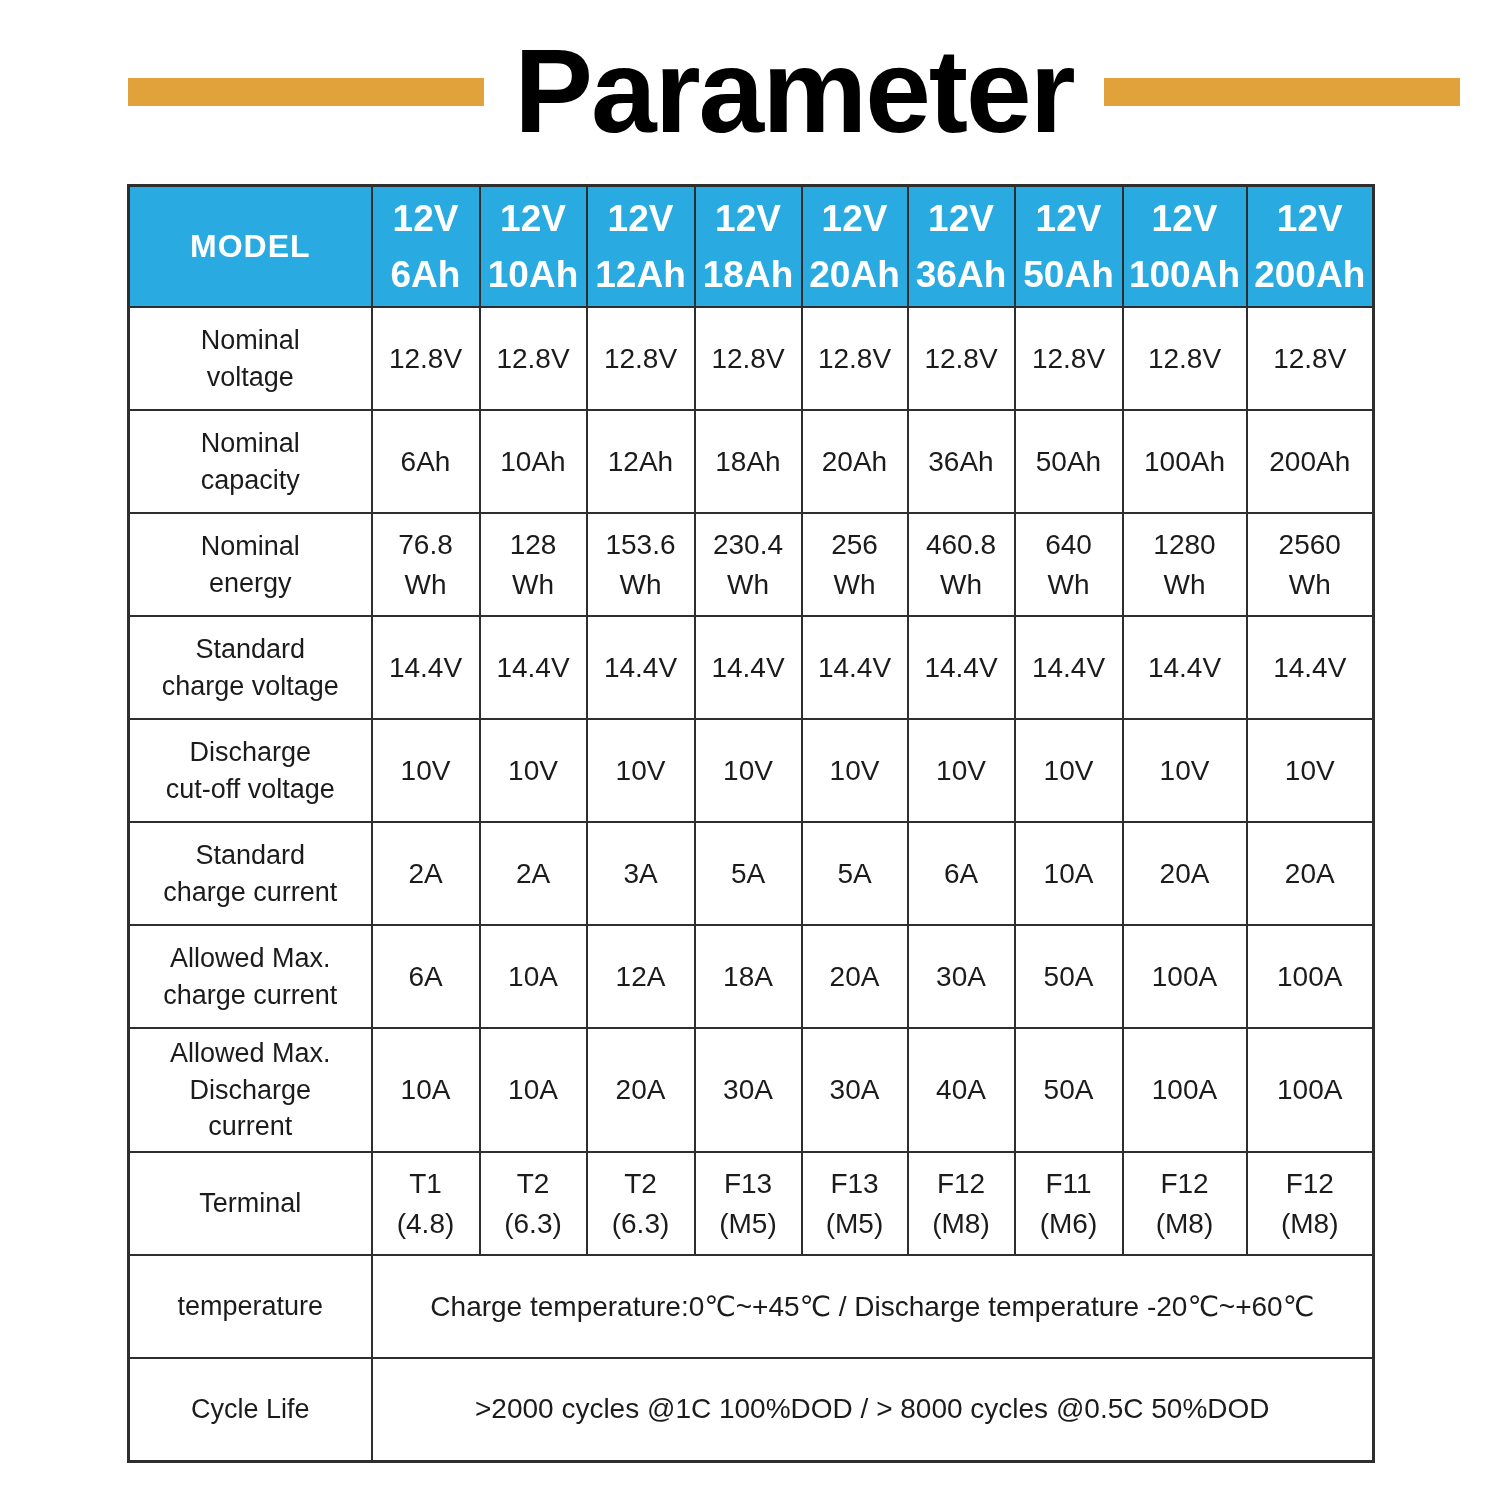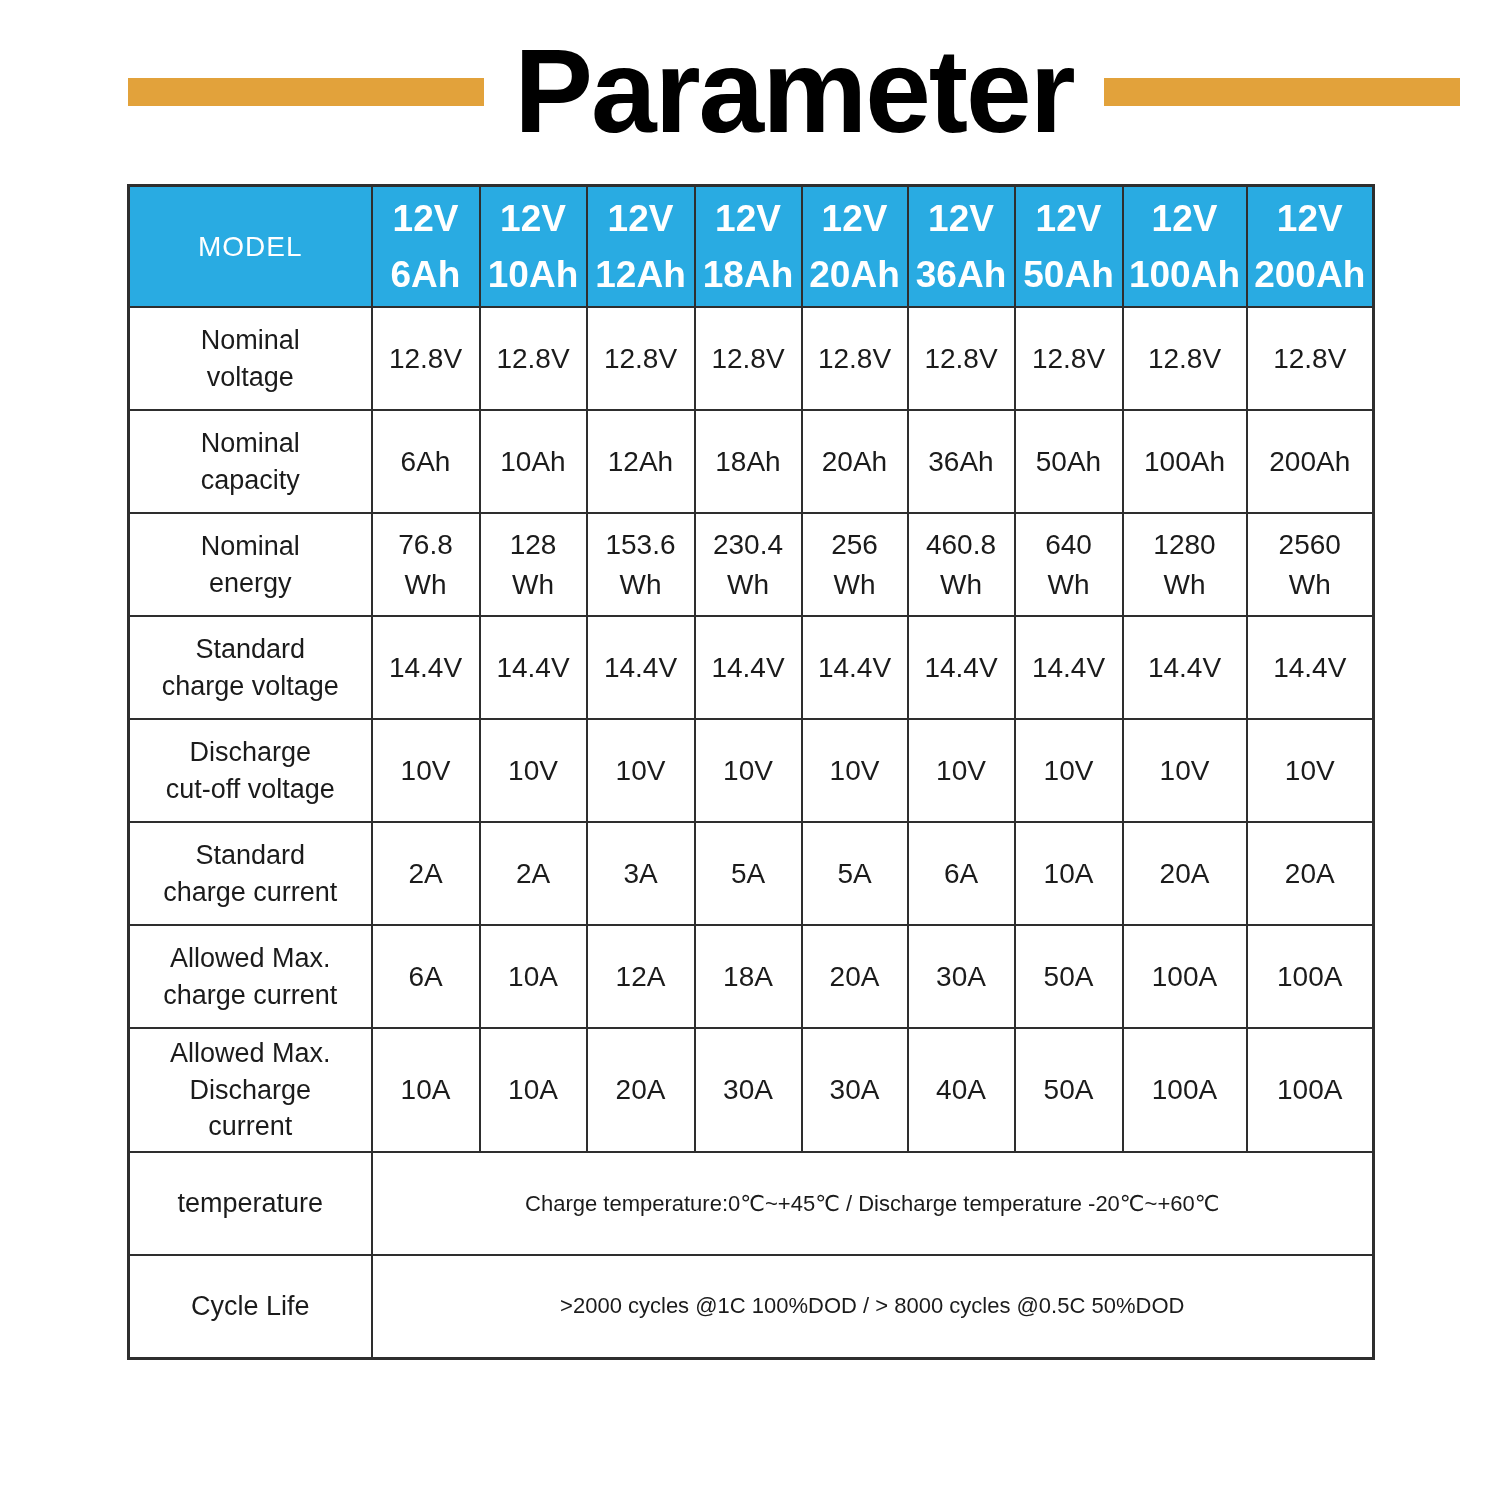--- a/index.html
+++ b/index.html
@@ -51,41 +51,41 @@
     vertical-align:middle;
     padding:4px 2px;
     white-space:pre-line;
   }
   thead tr{height:110px;}
   tbody tr{height:103px;}
   tbody tr:nth-child(8){height:124px;}
   .model-label-cell{
     background:var(--header-bg);
     color:var(--header-text);
-    font-size:28px;
-    font-weight:normal;
+    font-size:32px;
+    font-weight:bold;
     letter-spacing:1px;
   }
   .model-cell{
     background:var(--header-bg);
     color:var(--header-text);
     font-size:37px;
     font-weight:bold;
     line-height:1.5;
   }
   .label-cell{
     font-size:27px;
     line-height:1.35;
   }
   .value-cell{
     font-size:28px;
     line-height:1.4;
   }
   .merged-cell{
-    font-size:22px;
+    font-size:28px;
     white-space:pre-wrap;
     border-radius:12px;
   }
 </style>
 </head>
 <body>
 
 <div class="title-row">
   <div class="title-bar"></div>
   <h1 class="page-title">Parameter</h1>
@@ -237,20 +237,41 @@
         <td class="value-cell">10A</td>
         <td class="value-cell">20A</td>
         <td class="value-cell">30A</td>
         <td class="value-cell">30A</td>
         <td class="value-cell">40A</td>
         <td class="value-cell">50A</td>
         <td class="value-cell">100A</td>
         <td class="value-cell">100A</td>
       </tr>
       <tr>
+        <td class="label-cell">Terminal</td>
+        <td class="value-cell">T1
+(4.8)</td>
+        <td class="value-cell">T2
+(6.3)</td>
+        <td class="value-cell">T2
+(6.3)</td>
+        <td class="value-cell">F13
+(M5)</td>
+        <td class="value-cell">F13
+(M5)</td>
+        <td class="value-cell">F12
+(M8)</td>
+        <td class="value-cell">F11
+(M6)</td>
+        <td class="value-cell">F12
+(M8)</td>
+        <td class="value-cell">F12
+(M8)</td>
+      </tr>
+      <tr>
         <td class="label-cell">temperature</td>
         <td colspan="9" class="merged-cell">Charge temperature:0℃~+45℃ / Discharge temperature -20℃~+60℃</td>
       </tr>
       <tr>
         <td class="label-cell">Cycle Life</td>
         <td colspan="9" class="merged-cell">&gt;2000 cycles @1C 100%DOD   /   &gt; 8000 cycles @0.5C 50%DOD</td>
       </tr>
     </tbody>
 </table>
 

